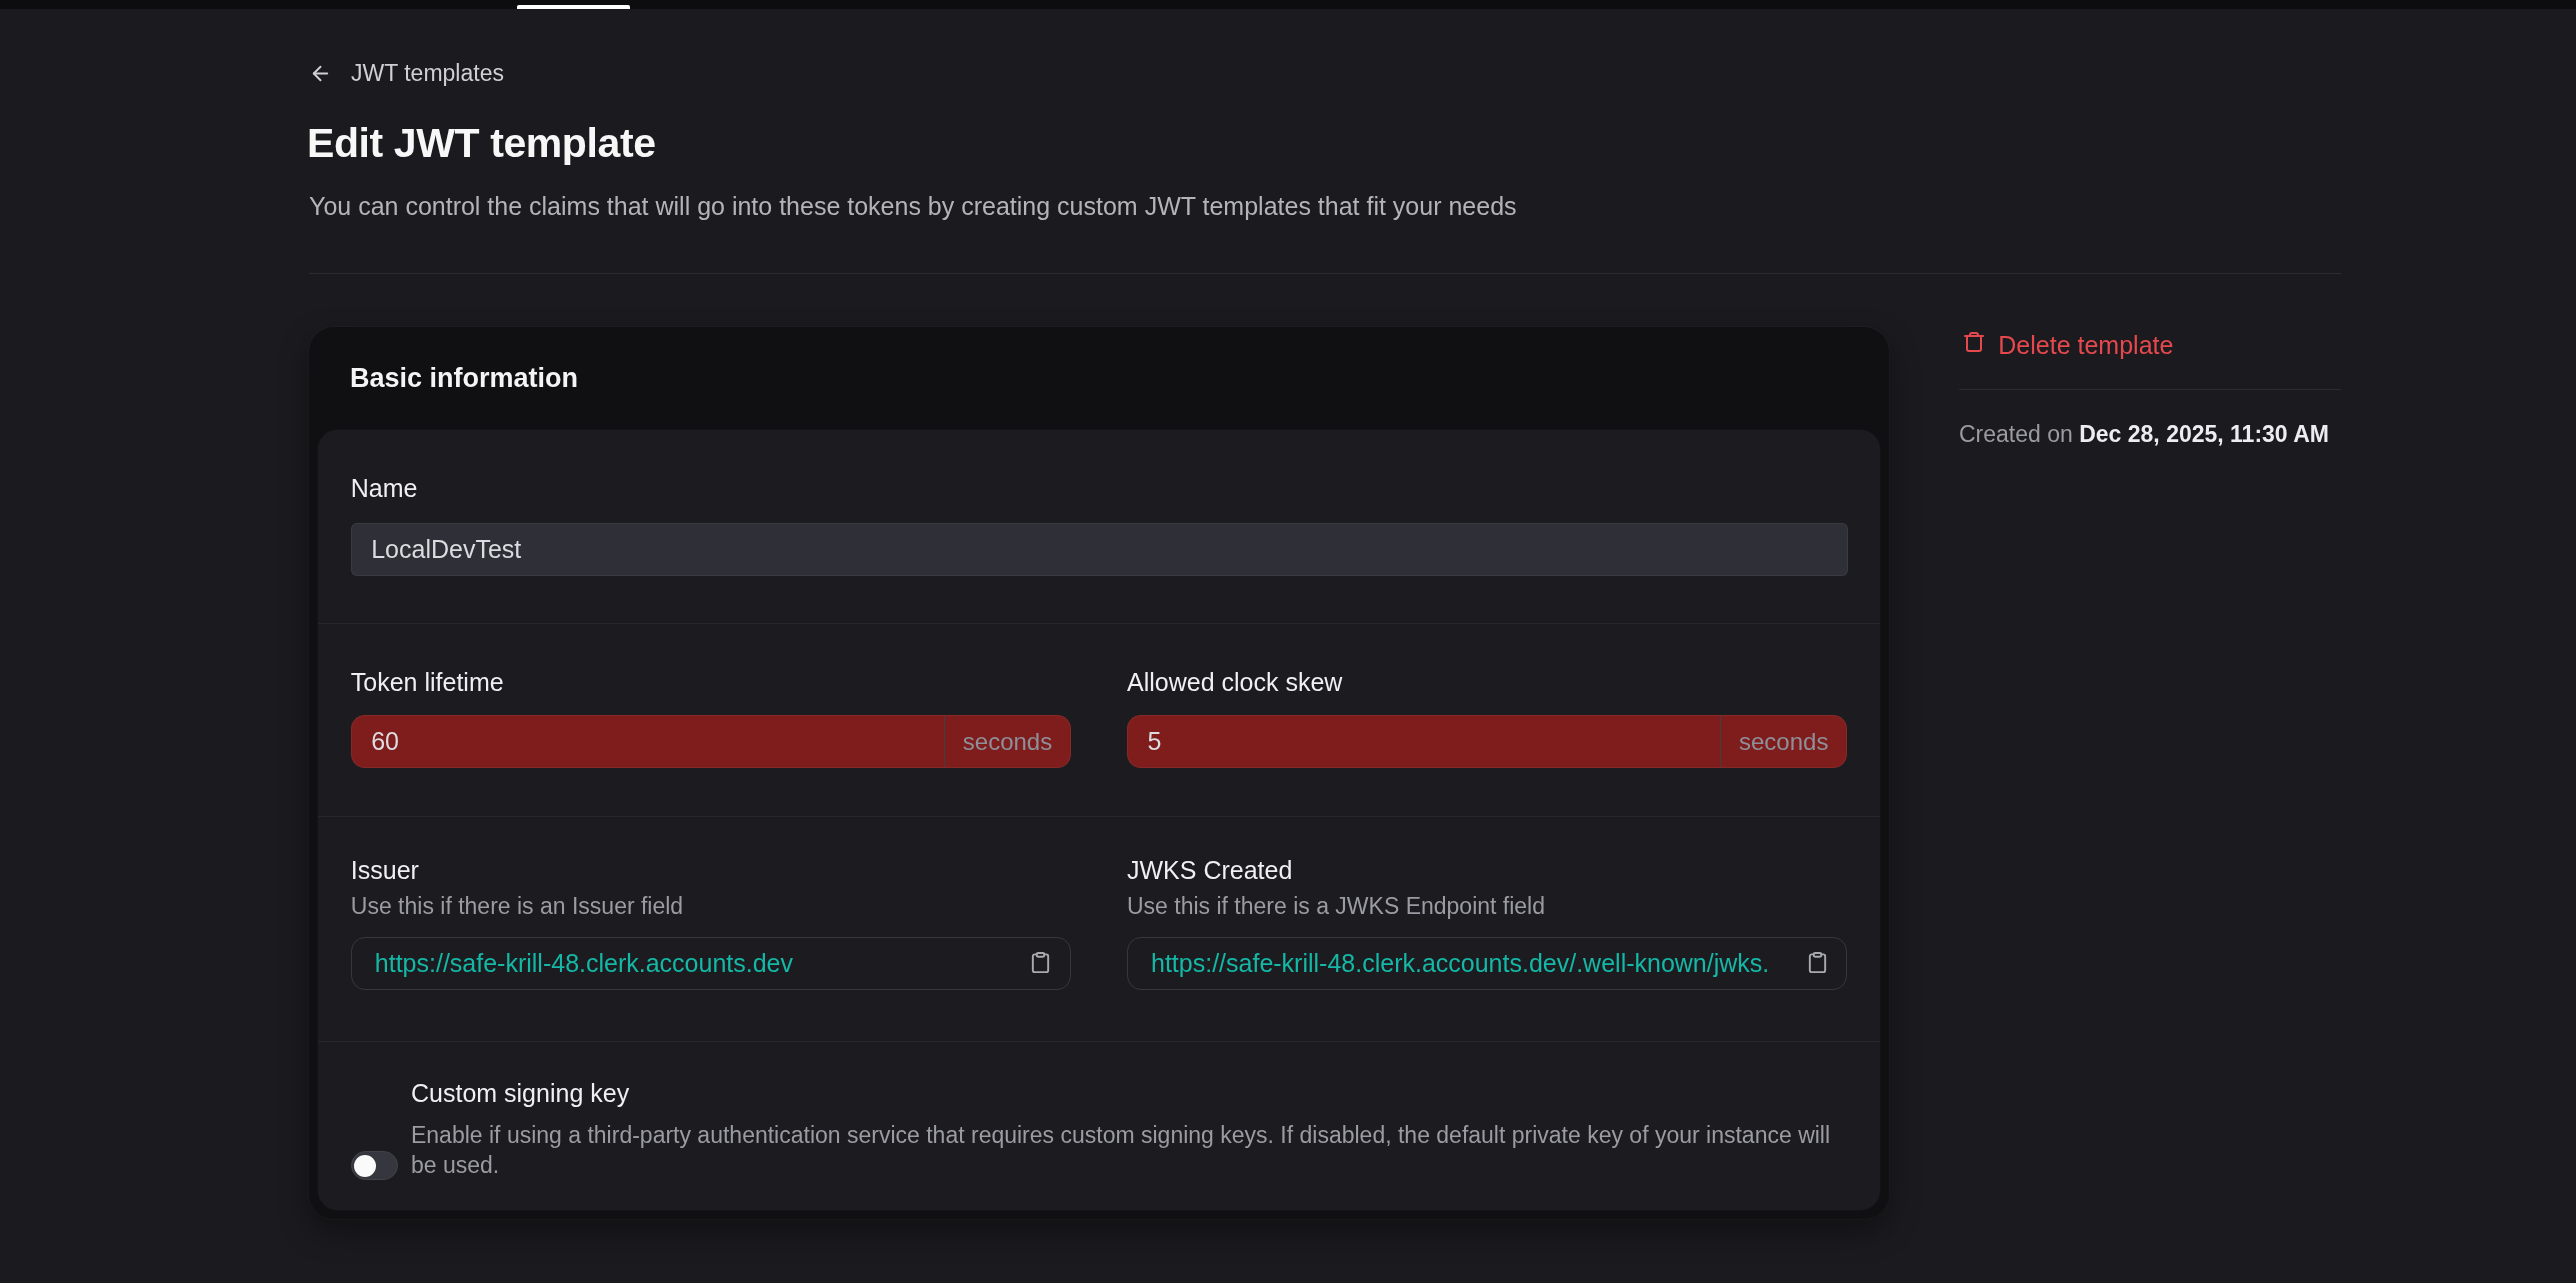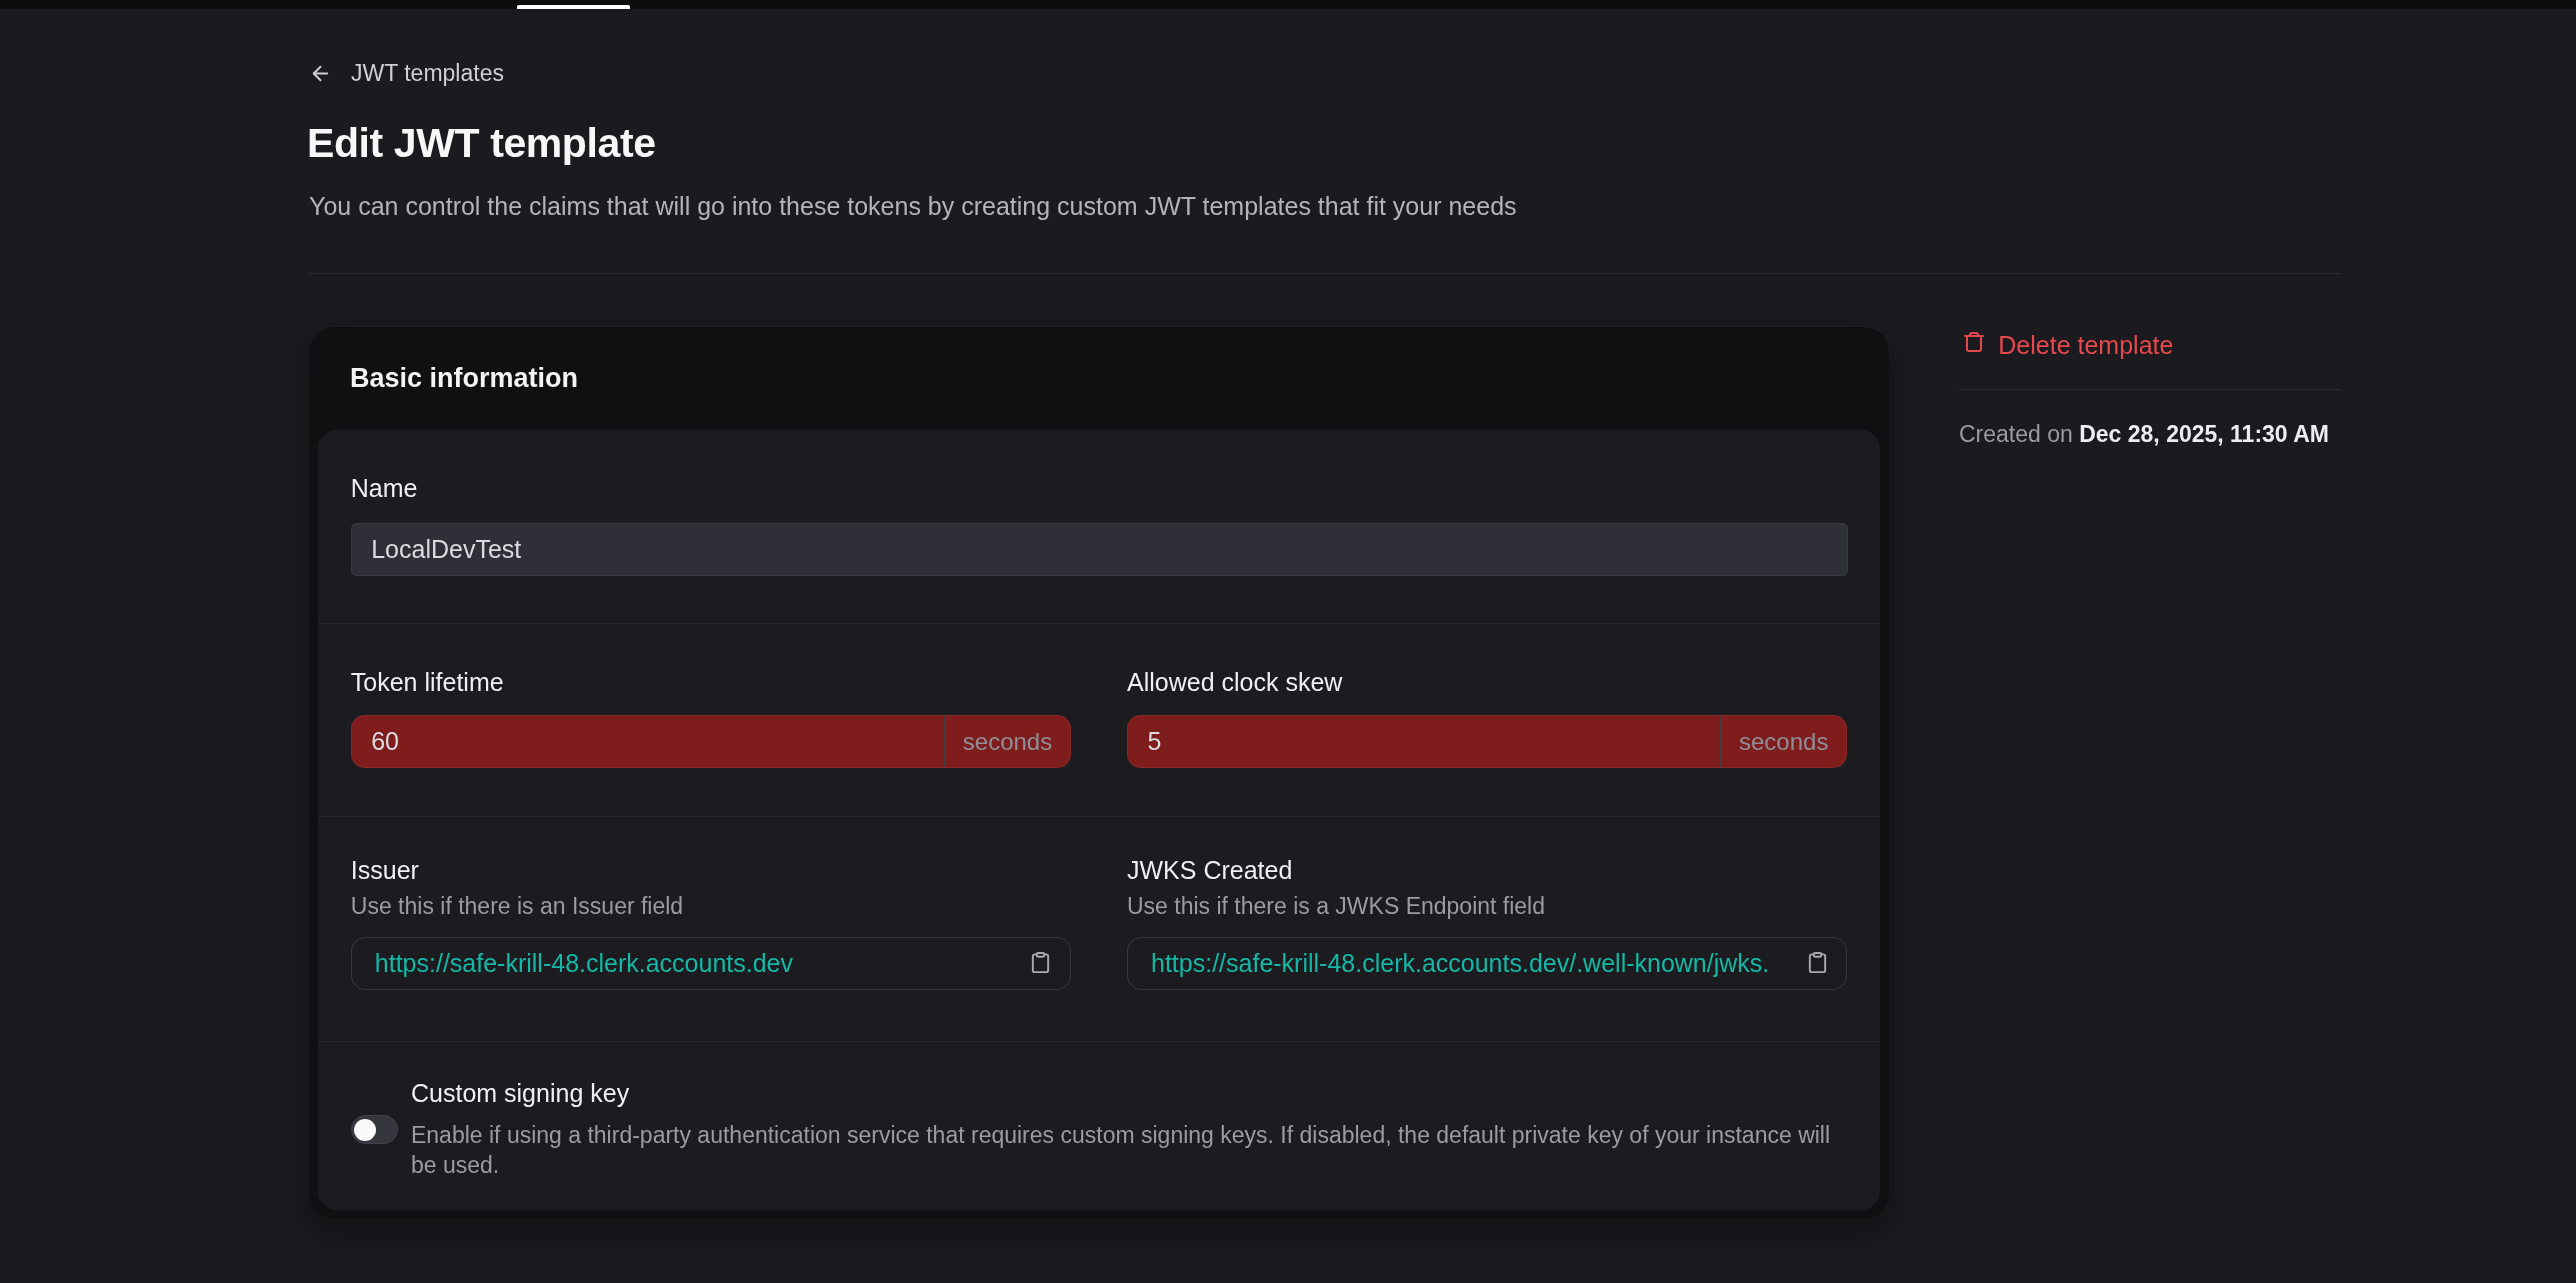--- a/index.html
+++ b/index.html
@@ -130,21 +130,21 @@
   }
   .readonly-value { flex:1; overflow:hidden; white-space:nowrap; }
   .copy-btn {
     background:none; border:none; padding:0; cursor:pointer; flex:none;
     display:flex; align-items:center;
   }
 
   
   .row-toggle .inner {
     position:absolute; left:33px; right:33px; top:35px;
-    display:flex; gap:13.2px; align-items:center;
+    display:flex; gap:13.2px; align-items:flex-end;
   }
   .toggle {
     flex:none; width:47px; height:29px; border-radius:15px;
     background:#36363e; border:0.9px solid #42424a;
     position:relative; cursor:pointer; margin-top:1.8px;
   }
   .toggle-knob {
     position:absolute; left:2.6px; top:2.6px; width:22px; height:22px;
     background:#fafafa; border-radius:50%;
   }

